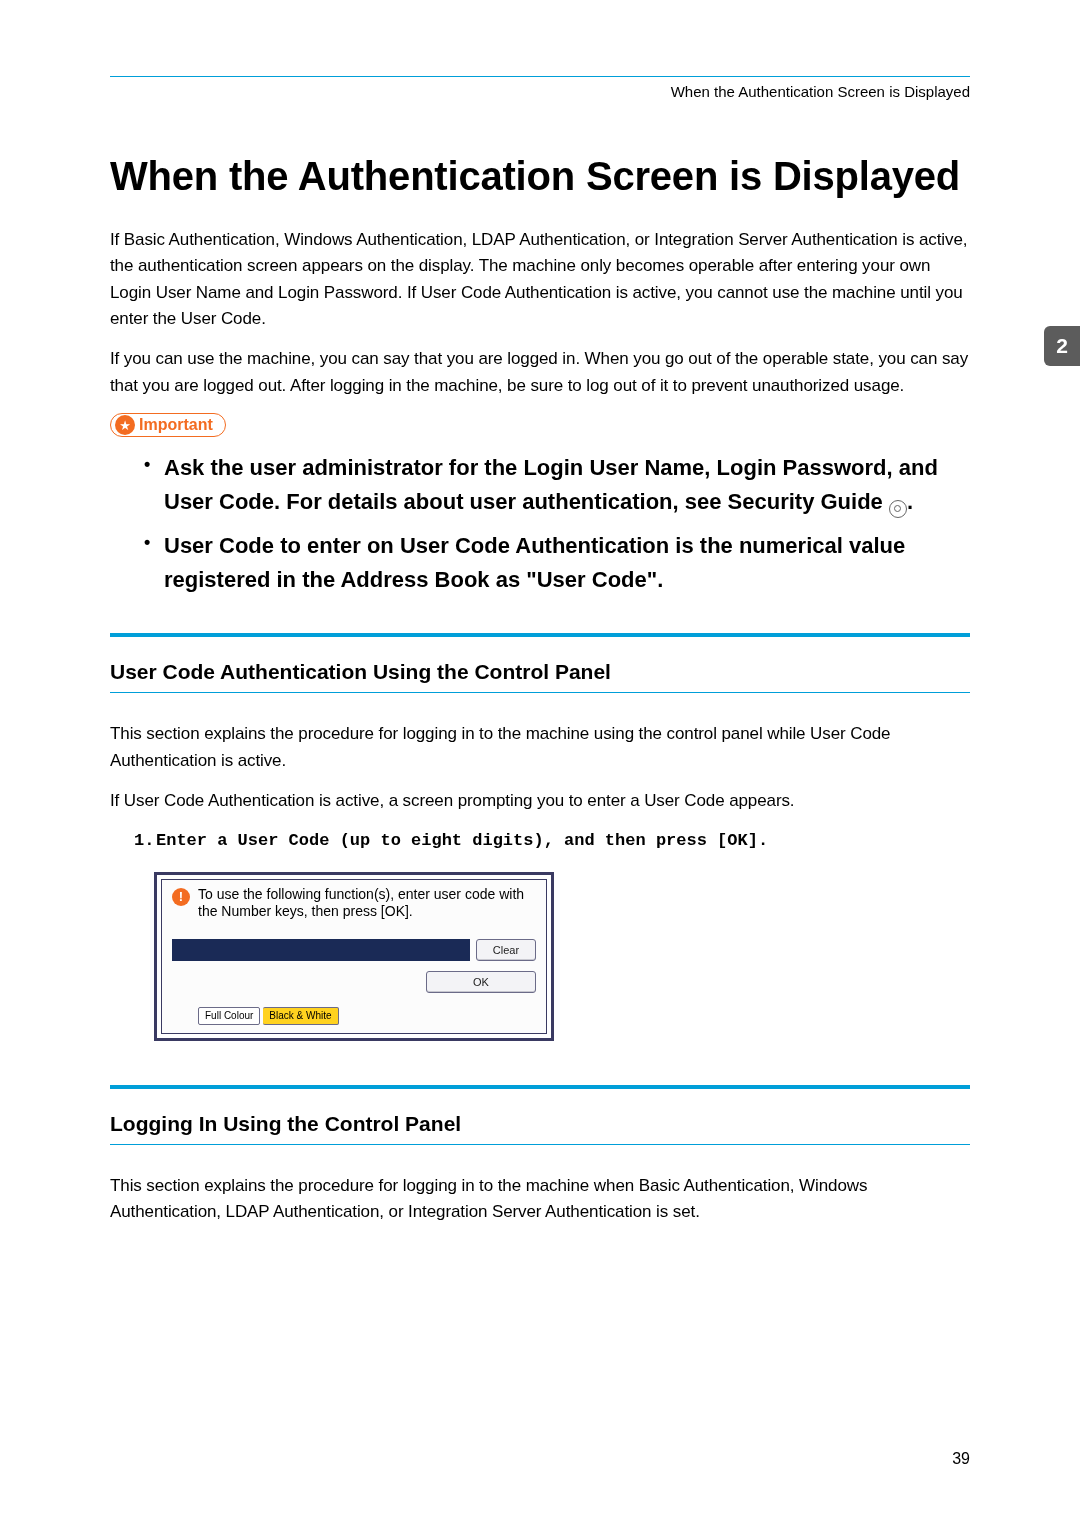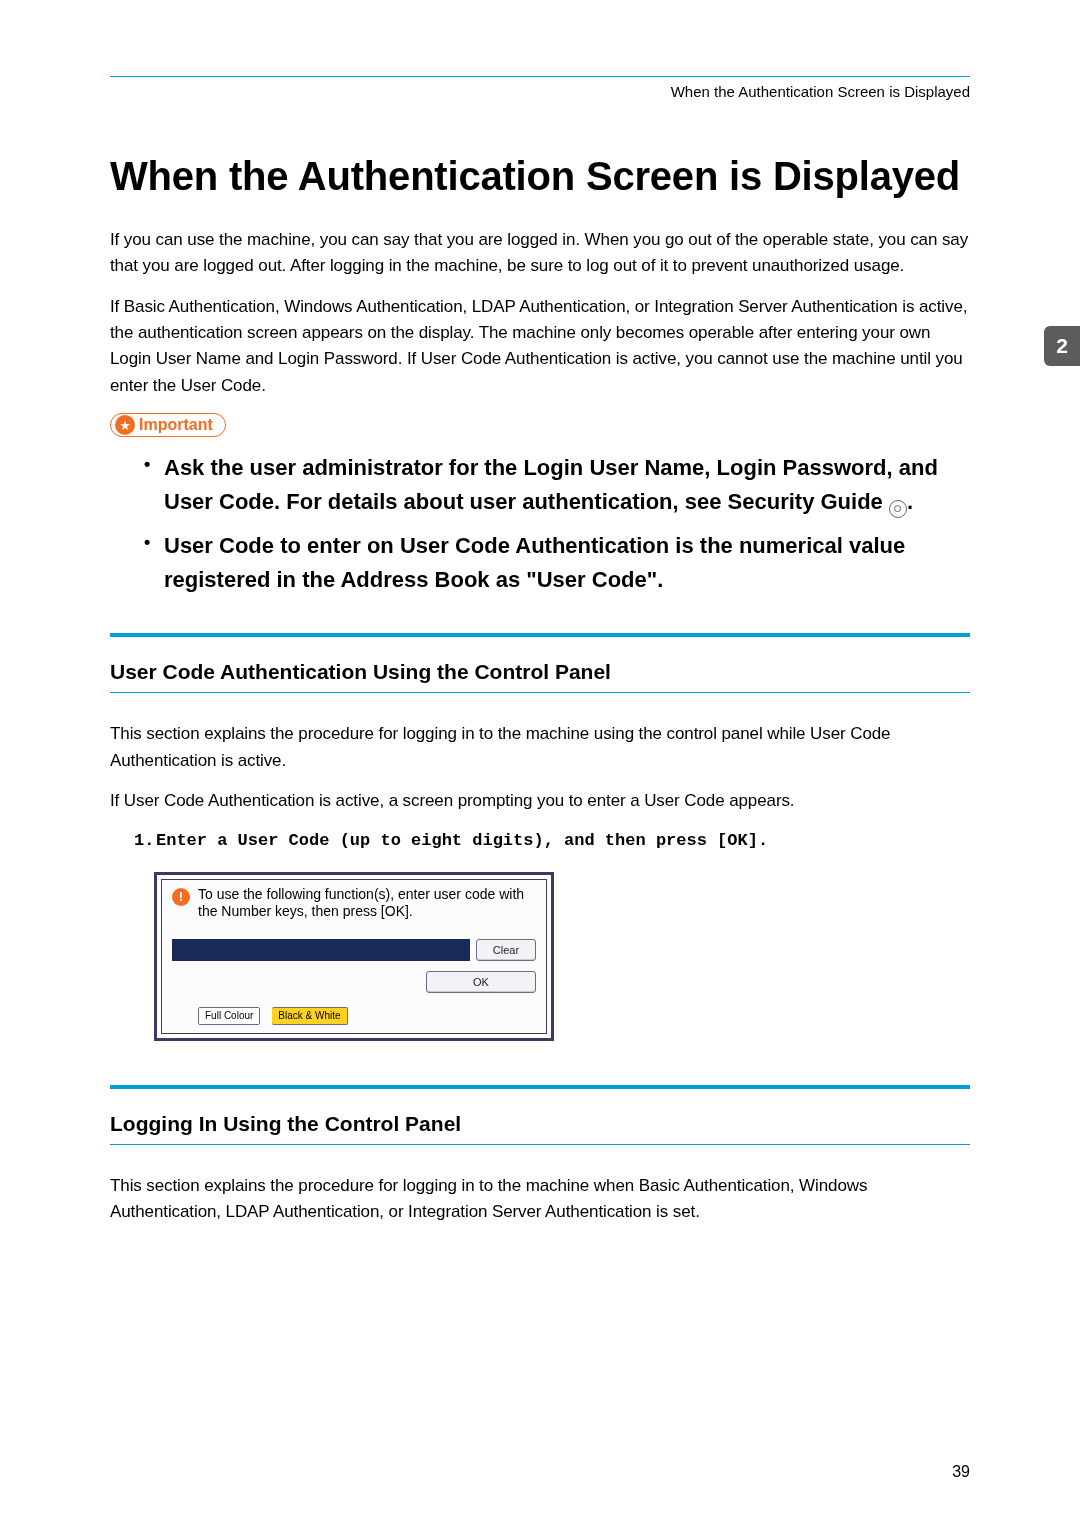--- a/index.html
+++ b/index.html
@@ -192,21 +192,21 @@
     font-size: 11px;
     display: inline-flex;
     align-items: center;
     justify-content: center;
     color: #222;
     box-shadow: inset 0 -1px 0 #c8c8d0;
   }
   .panel-clear { width: 60px; }
   .panel-ok-row { display: flex; justify-content: flex-end; margin-bottom: 14px; }
   .panel-ok { width: 110px; }
-  .panel-bottom-row { display: flex; gap: 12px; padding-left: 26px; }
+  .panel-bottom-row { display: flex; gap: 3px; padding-left: 26px; }
   .panel-chip {
     height: 18px;
     font-size: 10px;
     padding: 0 6px;
     display: inline-flex;
     align-items: center;
     border: 1px solid #6b6b88;
     border-radius: 2px;
     background: #fff;
   }
@@ -227,37 +227,37 @@
     display: flex;
     align-items: center;
     justify-content: center;
     font-family: "Arial Black", Arial, sans-serif;
     font-weight: 900;
     font-size: 21px;
   }
   .page-number {
     position: absolute;
     right: 110px;
-    bottom: 51px;
+    bottom: 64px;
     font-size: 16px;
     color: #000;
   }
 </style>
 </head>
 <body>
 
 <div class="page">
 
   <div class="header-line"></div>
   <div class="header-text">When the Authentication Screen is Displayed</div>
 
   <h1>When the Authentication Screen is Displayed</h1>
 
+  <p class="body-text">If Basic Authentication, Windows Authentication, LDAP Authentication, or Integration Server Authentication is active, the authentication screen appears on the display. The machine only becomes operable after entering your own Login User Name and Login Password. If User Code Authentication is active, you cannot use the machine until you enter the User Code.</p>
   <p class="body-text">If you can use the machine, you can say that you are logged in. When you go out of the operable state, you can say that you are logged out. After logging in the machine, be sure to log out of it to prevent unauthorized usage.</p>
-  <p class="body-text">If Basic Authentication, Windows Authentication, LDAP Authentication, or Integration Server Authentication is active, the authentication screen appears on the display. The machine only becomes operable after entering your own Login User Name and Login Password. If User Code Authentication is active, you cannot use the machine until you enter the User Code.</p>
 
   <div class="important-badge">
     <span class="star">★</span>
     <span class="label">Important</span>
   </div>
 
   <ul class="important-list">
     <li>
       <span>Ask the user administrator for the Login User Name, Login Password, and User Code. For details about user authentication, see Security Guide</span>
       <span class="cd-icon"></span><span>.</span>

